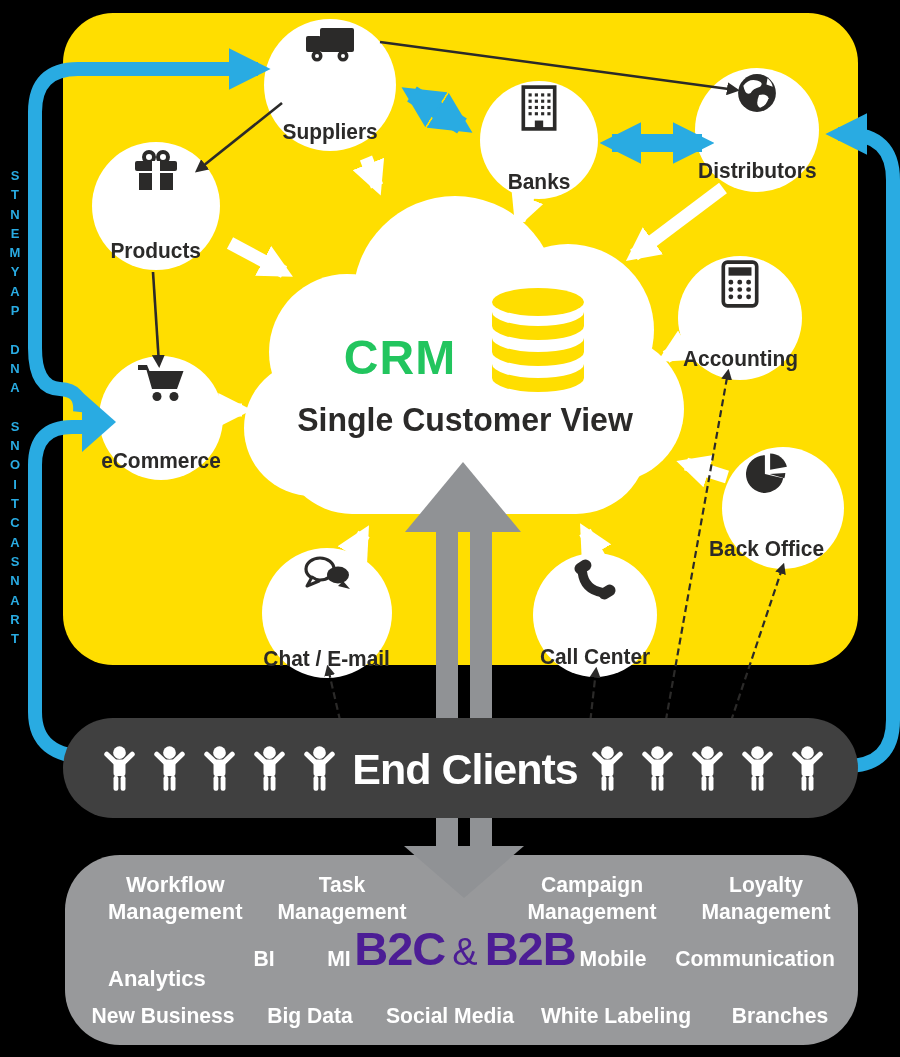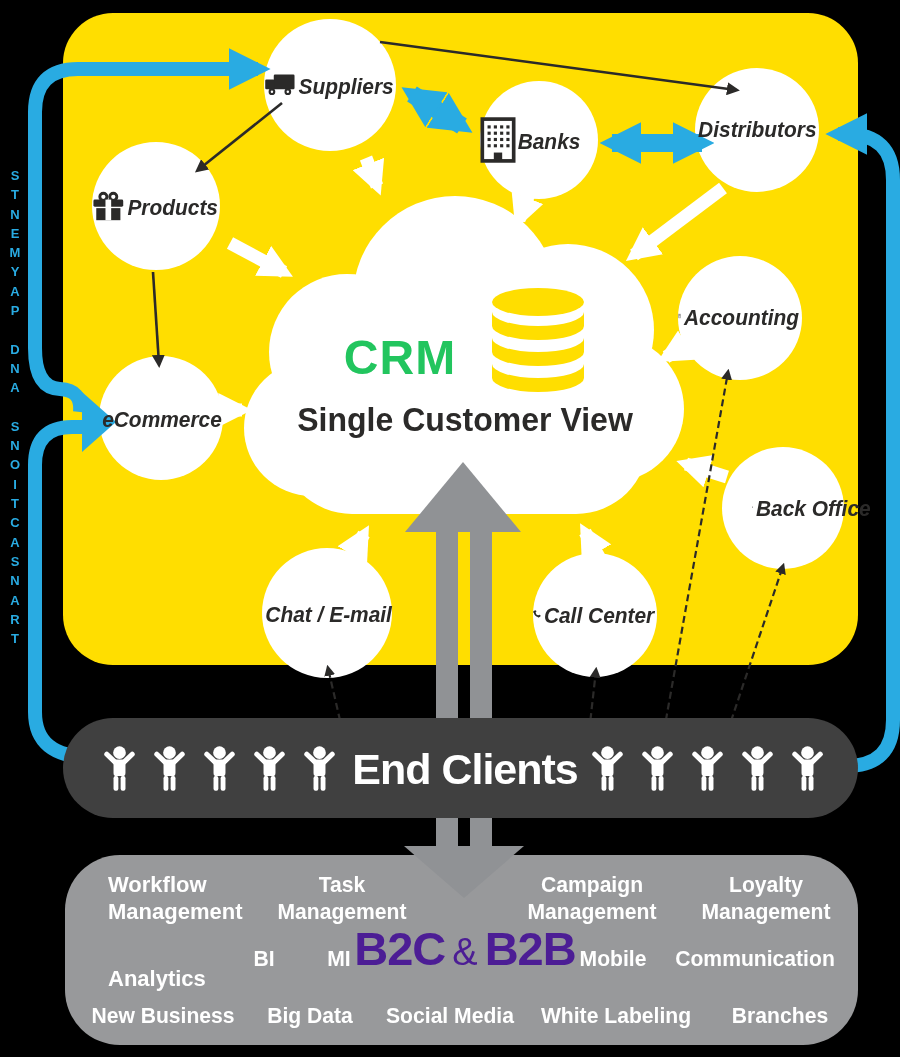--- a/index.html
+++ b/index.html
@@ -6,22 +6,22 @@
   #stage{position:relative;width:900px;height:1057px;background:#000;overflow:hidden;
          font-family:"Liberation Sans", sans-serif;}
   .abs{position:absolute;}
   
   #yellow-panel{left:63px;top:13px;width:795px;height:652px;background:#FFDE00;border-radius:50px;z-index:1;}
   #caps-panel{left:65px;top:855px;width:793px;height:190px;background:#98999B;border-radius:55px;z-index:1;}
   
   .cloudbit{position:absolute;background:#fff;border-radius:50%;z-index:2;}
   
   .node-bg{position:absolute;background:#fff;border-radius:50%;z-index:2;}
-  .node-content{position:absolute;z-index:4;display:flex;flex-direction:row;align-items:center;
-                justify-content:flex-start;pointer-events:none;font-style:italic;}
+  .node-content{position:absolute;z-index:4;display:flex;flex-direction:column;align-items:center;
+                justify-content:space-between;pointer-events:none;}
   .node-label{font-weight:700;font-size:22px;color:#2B2A29;white-space:nowrap;margin-top:4px;
               transform:scaleX(.95);}
   .nicon{display:block;}
   
   #arrows{position:absolute;left:0;top:0;z-index:3;}
   #gray-arrow{position:absolute;left:0;top:0;z-index:5;}
   
   #crm-title{left:400px;top:330px;transform:translateX(-50%);font-size:48px;font-weight:700;
              color:#22c55e;z-index:4;letter-spacing:1px;}
   #crm-sub{left:465px;top:401px;transform:translateX(-50%);font-size:33px;font-weight:700;
@@ -35,21 +35,21 @@
   #end-bar{left:63px;top:718px;width:795px;height:100px;background:#404040;border-radius:50px;z-index:6;}
   #end-label{position:absolute;left:402px;top:27px;transform:translateX(-50%);color:#fff;
              font-size:43px;font-weight:700;white-space:nowrap;letter-spacing:-1px;}
   .people{position:absolute;top:27px;display:flex;gap:17px;}
   #people-left{left:40px;}
   #people-right{left:528px;}
   .people svg{width:33px;height:47px;}
   
   .cap{position:absolute;color:#fff;font-weight:700;font-size:22px;line-height:27px;white-space:nowrap;
        transform:translateX(-50%) scaleX(.96);text-align:center;}
-  .cap.leftal{transform:none;text-align:left;}
+  .cap.leftal{transform:none;text-align:center;}
   #b2cb2b{position:absolute;left:400px;top:66px;transform:translateX(-50%);display:flex;
           align-items:baseline;gap:7px;color:#4c1d95;white-space:nowrap;}
   #b2cb2b .big{font-size:47px;font-weight:700;letter-spacing:-1px;}
   #b2cb2b .amp{font-size:38px;font-weight:400;}
 </style>
 </head>
 <body>
 
 <div id="stage">
 
@@ -234,21 +234,21 @@
           <rect x="15.5" y="26" width="4.5" height="4.5" rx="2"></rect>
           <rect x="24" y="26" width="4.5" height="4.5" rx="2"></rect>
         <rect x="7" y="33" width="4.5" height="4.5" rx="2"></rect>
           <rect x="15.5" y="33" width="4.5" height="4.5" rx="2"></rect>
           <rect x="24" y="33" width="4.5" height="4.5" rx="2"></rect>
       </g>
     </svg>
     <span class="node-label">Accounting</span>
   </div>
 
-  <div class="node-content" style="left:752px;top:452px;width:122px;height:110px;">
+  <div class="node-content" style="left:706px;top:452px;width:122px;height:110px;">
     <svg class="nicon" width="44" height="44" viewBox="0 0 42 42">
       <path d="M19 21 V3 A18 18 0 1 0 36.5 25 z" fill="#2B2A29"></path>
       <path d="M24 17 V1.5 A16.5 16.5 0 0 1 40 14 z" fill="#2B2A29"></path>
       <path d="M38.5 20 a17 17 0 0 1 -1 5 l-14 -4 z" fill="#2B2A29"></path>
     </svg>
     <span class="node-label">Back Office</span>
   </div>
 
   <div class="node-content" style="left:262px;top:554px;width:130px;height:118px;">
     <svg class="nicon" width="52" height="42" viewBox="0 0 52 42">

